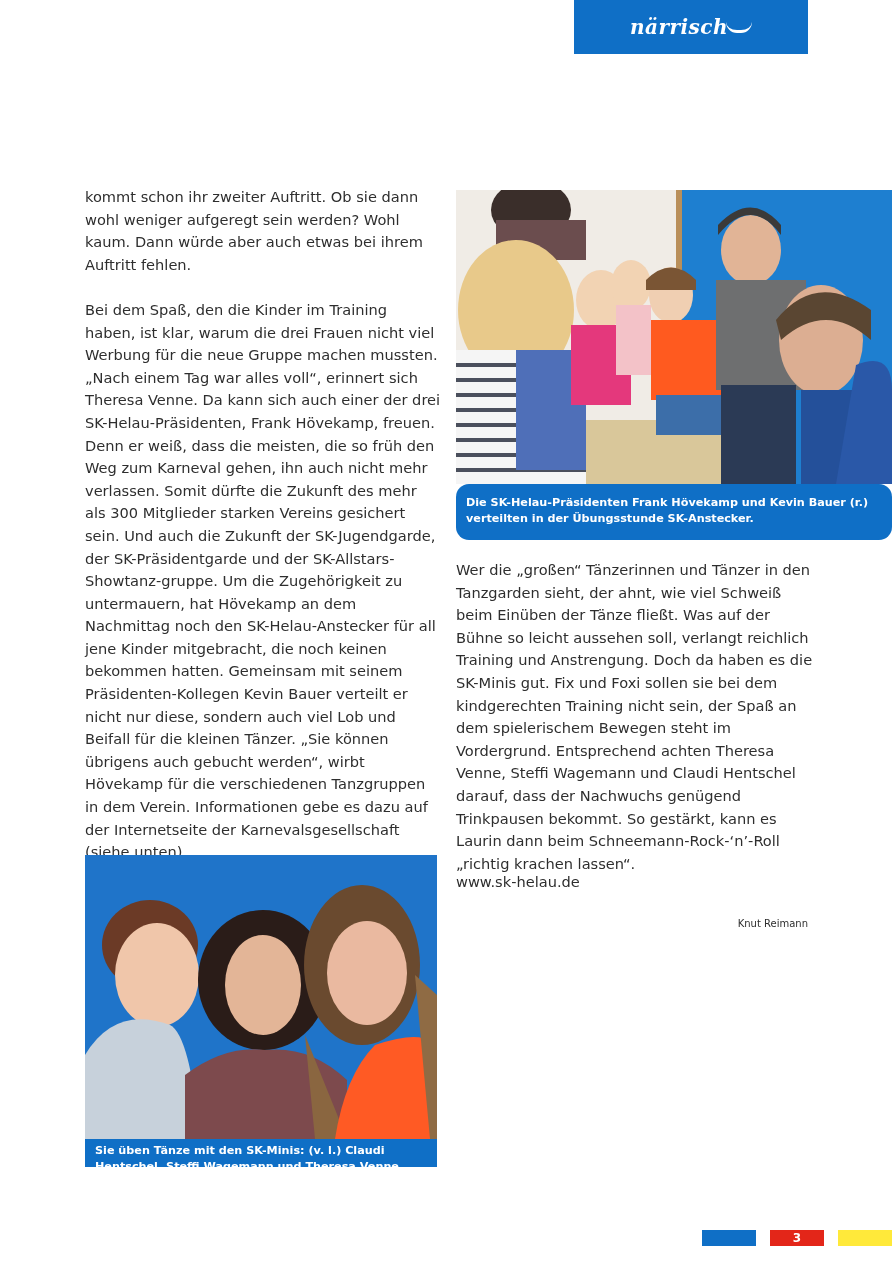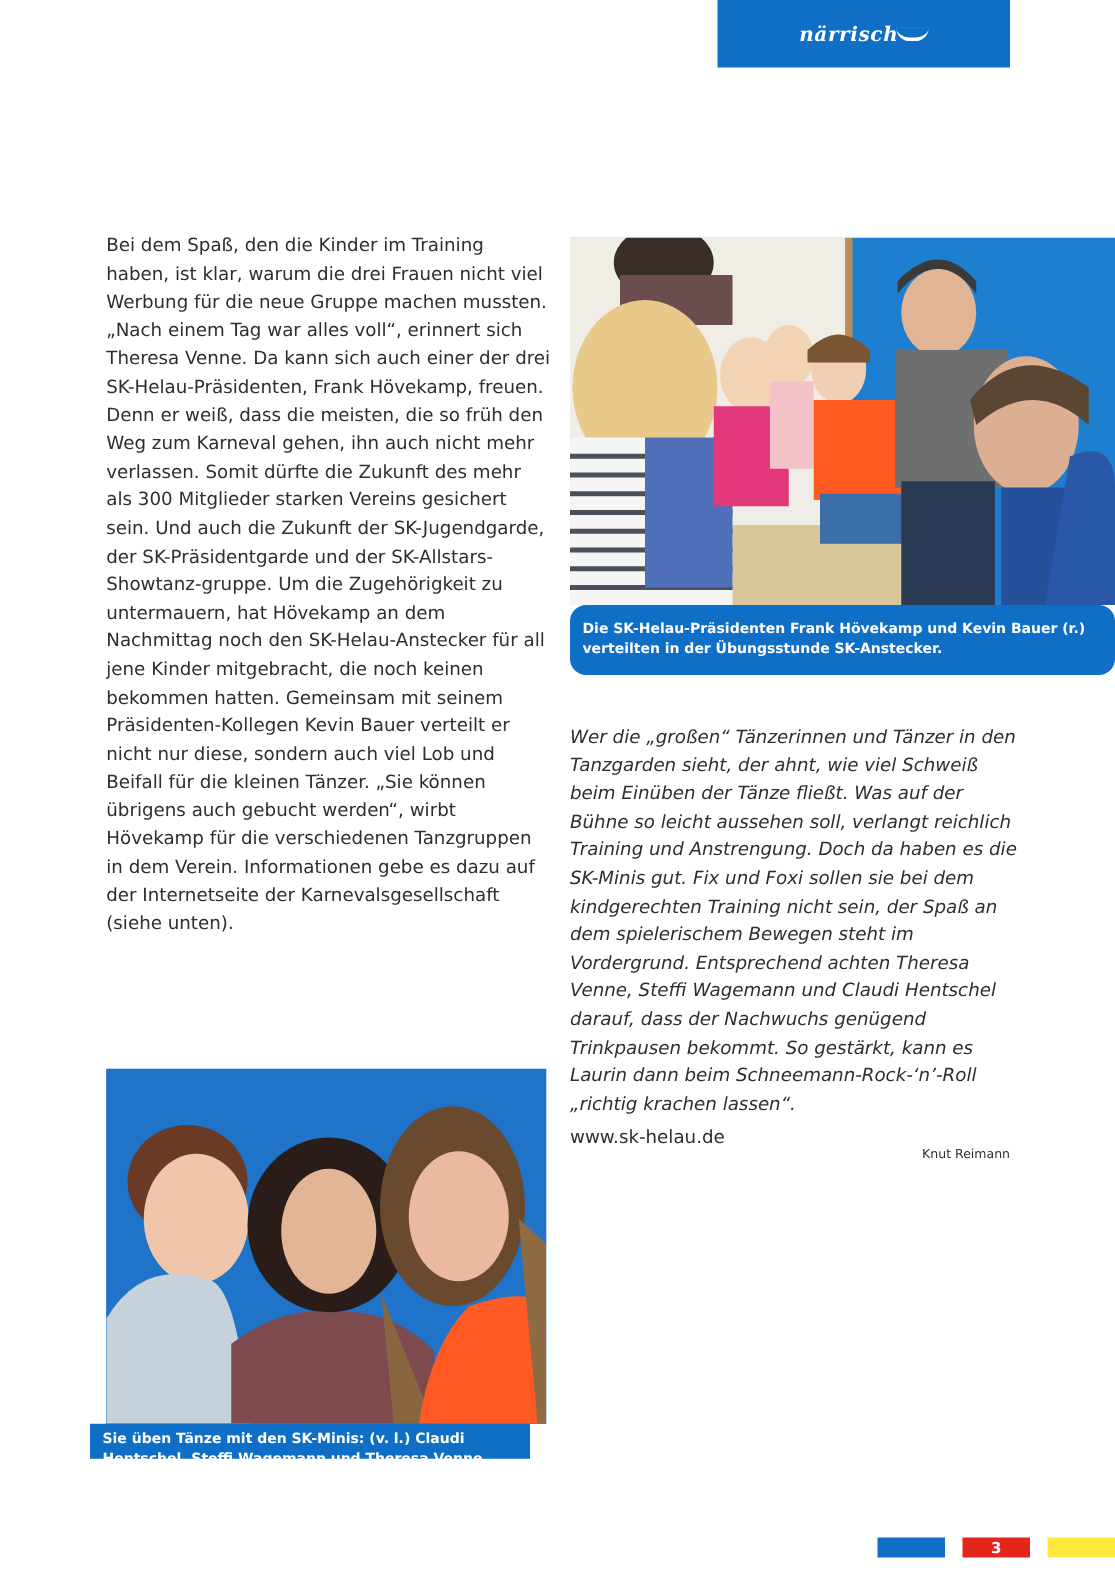--- a/index.html
+++ b/index.html
@@ -1,52 +1,53 @@
 <!DOCTYPE html>
 <html><head>
   <meta charset="utf-8">
   <style>
     html, body { margin: 0; padding: 0; background: #ffffff; }
     body { width: 892px; height: 1262px; position: relative; overflow: hidden;
            font-family: "DejaVu Sans", sans-serif; color: #2b2b2b; }
     .brand-box { position: absolute; left: 574px; top: 0; width: 234px; height: 54px;
                  background: #0f6fc6; display: flex; align-items: center; justify-content: center; }
     .brand-text { color: #fff; font-family: "DejaVu Serif", serif; font-style: italic; font-weight: bold;
-                  font-size: 16px; letter-spacing: 0.5px; }
+                  font-size: 20px; letter-spacing: 0.5px; }
     .brand-swash { display: inline-block; width: 26px; height: 8px; border-bottom: 3px solid #fff;
                    border-radius: 0 0 14px 14px; margin-left: -2px; vertical-align: 2px; }
     .col { position: absolute; font-size: 14.6px; line-height: 22.6px; color: #2e2e2e; }
     .col p { margin: 0 0 22.6px 0; }
     .col-left { left: 85px; top: 186px; width: 356px; }
-    .col-right { left: 456px; top: 579px; width: 362px; font-style: italic; }
+    .col-right { left: 456px; top: 559px; width: 362px; }
     .photo { position: absolute; overflow: hidden; }
     .photo-top { left: 456px; top: 190px; width: 436px; height: 294px; background: #cfd6dc; }
     .photo-bottom { left: 85px; top: 855px; width: 352px; height: 284px; background: #1d6fc7; }
     .caption { position: absolute; background: #0f6fc6; color: #fff; font-weight: bold;
                font-size: 11.2px; line-height: 16px; padding: 0 10px; box-sizing: border-box; }
     .caption-top { left: 456px; top: 484px; width: 436px; height: 56px; padding-top: 11px; border-radius: 13px; }
-    .caption-bottom { left: 72px; top: 1139px; width: 352px; height: 28px; padding-top: 4px; }
-    .url { position: absolute; left: 456px; top: 873px; font-size: 14.6px; color: #2e2e2e; margin-top: 28px; }
+    .caption-bottom { left: 85px; top: 1139px; width: 352px; height: 28px; padding-top: 4px; }
+    .url { position: absolute; left: 456px; top: 873px; font-size: 14.6px; color: #2e2e2e; }
     .author { position: absolute; right: 84px; top: 918px; font-size: 10px; color: #2e2e2e; }
     .footer-bar { position: absolute; top: 1230px; height: 16px; }
     .bar-blue { left: 702px; width: 54px; background: #0f6fc6; }
     .bar-red { left: 770px; width: 54px; background: #e32619; color: #fff; font-weight: bold;
                font-size: 12px; line-height: 16px; text-align: center; }
     .bar-yellow { left: 838px; width: 54px; background: #ffe93a; }
     svg { display: block; }
   </style>
 </head>
 <body>
 
 <div class="brand-box">
   <span class="brand-text">närrisch</span>
     <span class="brand-swash"></span>
 </div>
 
 <div class="col col-left">
+  <p>kommt schon ihr zweiter Auftritt. Ob sie dann wohl weniger aufgeregt sein werden? Wohl kaum. Dann würde aber auch etwas bei ihrem Auftritt fehlen.</p>
   <p style="text-align:left;hyphens:auto;">Bei dem Spaß, den die Kinder im Training haben, ist klar, warum die drei Frauen nicht viel Werbung für die neue Gruppe machen mussten. „Nach einem Tag war alles voll“, erinnert sich Theresa Venne. Da kann sich auch einer der drei SK-Helau-Präsidenten, Frank Hövekamp, freuen. Denn er weiß, dass die meisten, die so früh den Weg zum Karneval gehen, ihn auch nicht mehr verlassen. Somit dürfte die Zukunft des mehr als 300 Mitglieder starken Vereins gesichert sein. Und auch die Zukunft der SK-Jugendgarde, der SK-Präsidentgarde und der SK-Allstars-Showtanz-gruppe. Um die Zugehörigkeit zu untermauern, hat Hövekamp an dem Nachmittag noch den SK-Helau-Anstecker für all jene Kinder mitgebracht, die noch keinen bekommen hatten. Gemeinsam mit seinem Präsidenten-Kollegen Kevin Bauer verteilt er nicht nur diese, sondern auch viel Lob und Beifall für die kleinen Tänzer. „Sie können übrigens auch gebucht werden“, wirbt Hövekamp für die verschiedenen Tanzgruppen in dem Verein. Informationen gebe es dazu auf der Internetseite der Karnevalsgesellschaft (siehe unten).</p>
 </div>
 
 <div class="photo photo-top">
   <svg width="436" height="294" viewBox="0 0 436 294">
     <rect x="0" y="0" width="436" height="294" fill="#e9e4dc"></rect>
     <rect x="0" y="0" width="225" height="294" fill="#f0ece6"></rect>
     <rect x="225" y="0" width="211" height="294" fill="#1e7fd0"></rect>
     <rect x="220" y="0" width="6" height="294" fill="#b98f5a"></rect>
     <rect x="0" y="230" width="300" height="64" fill="#d9c79a"></rect>

